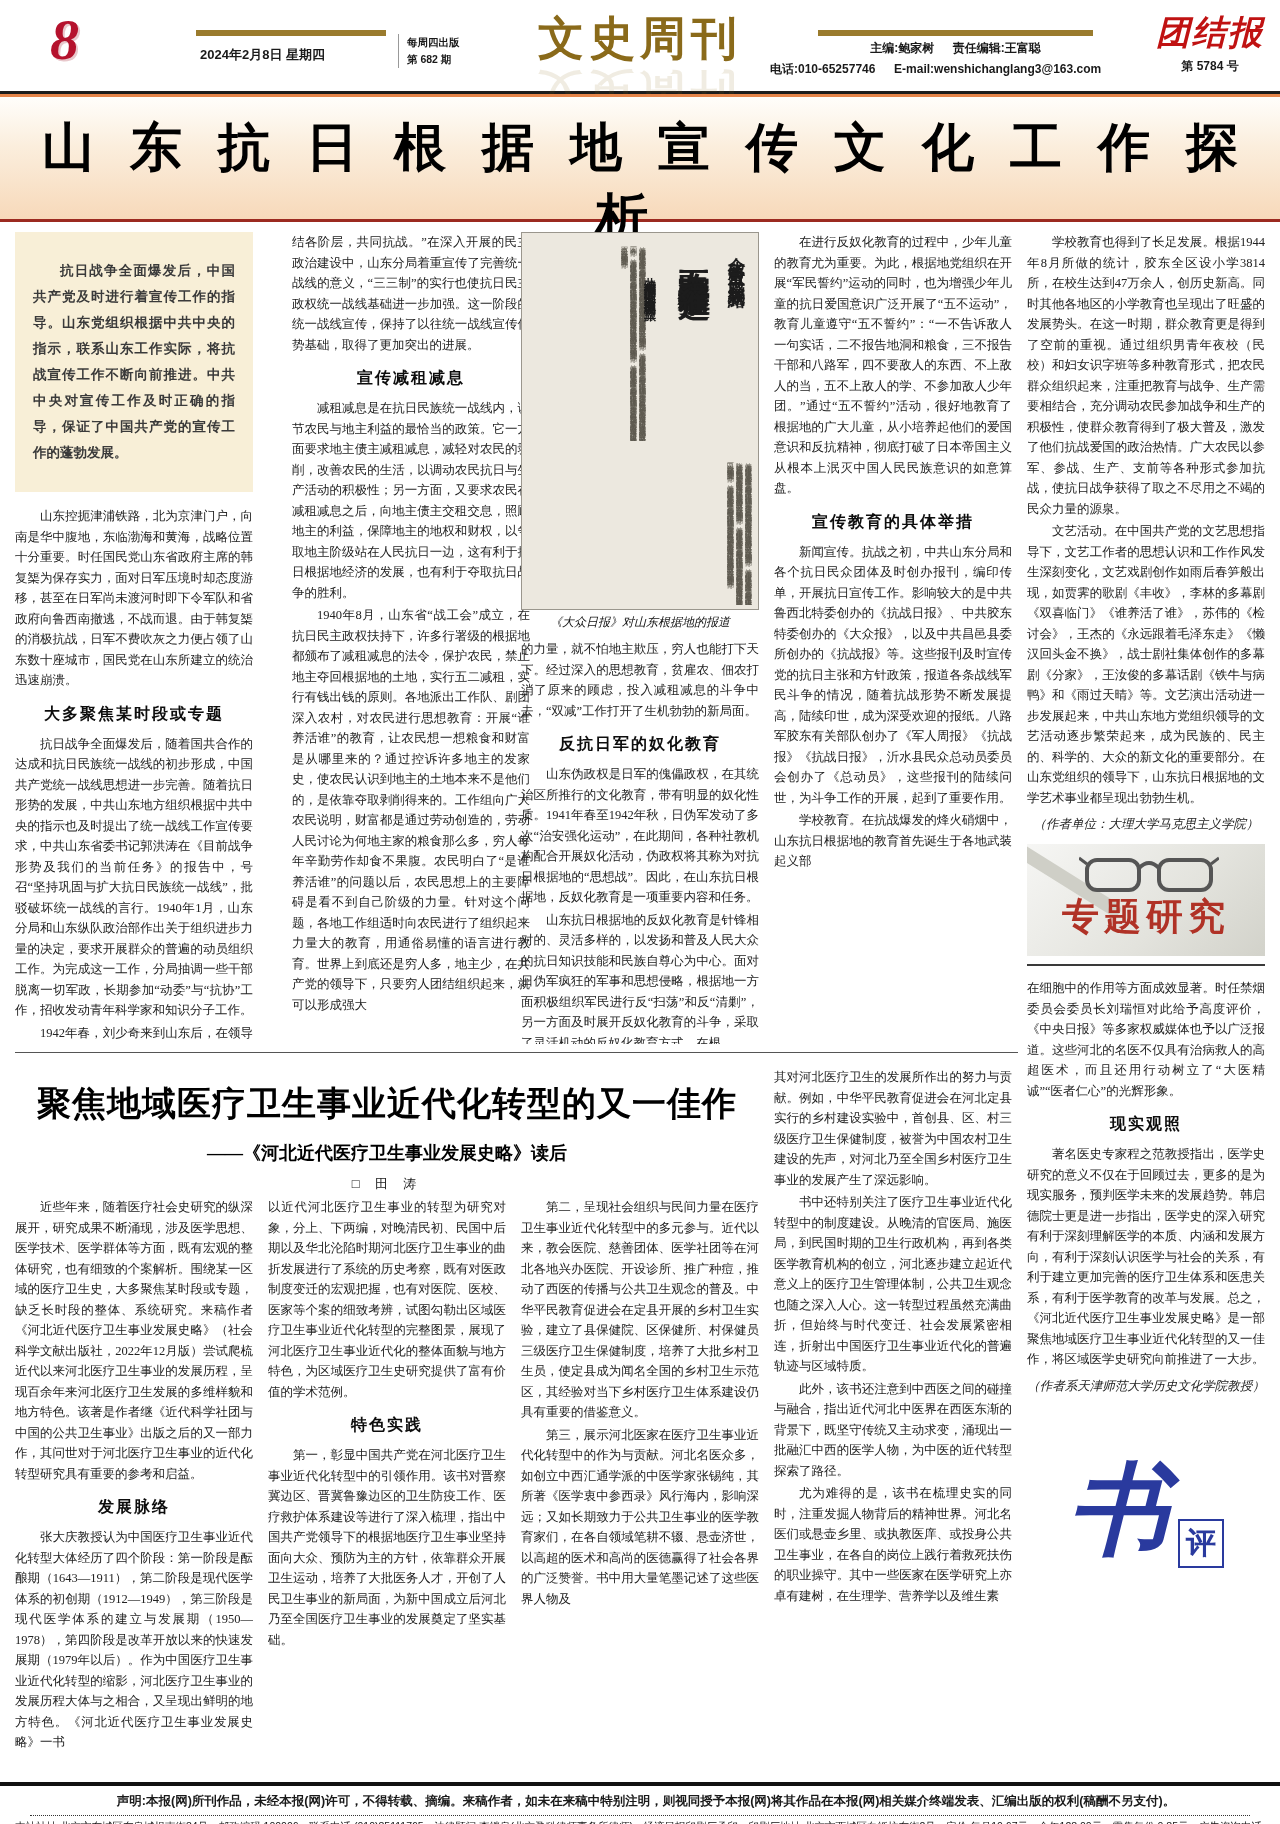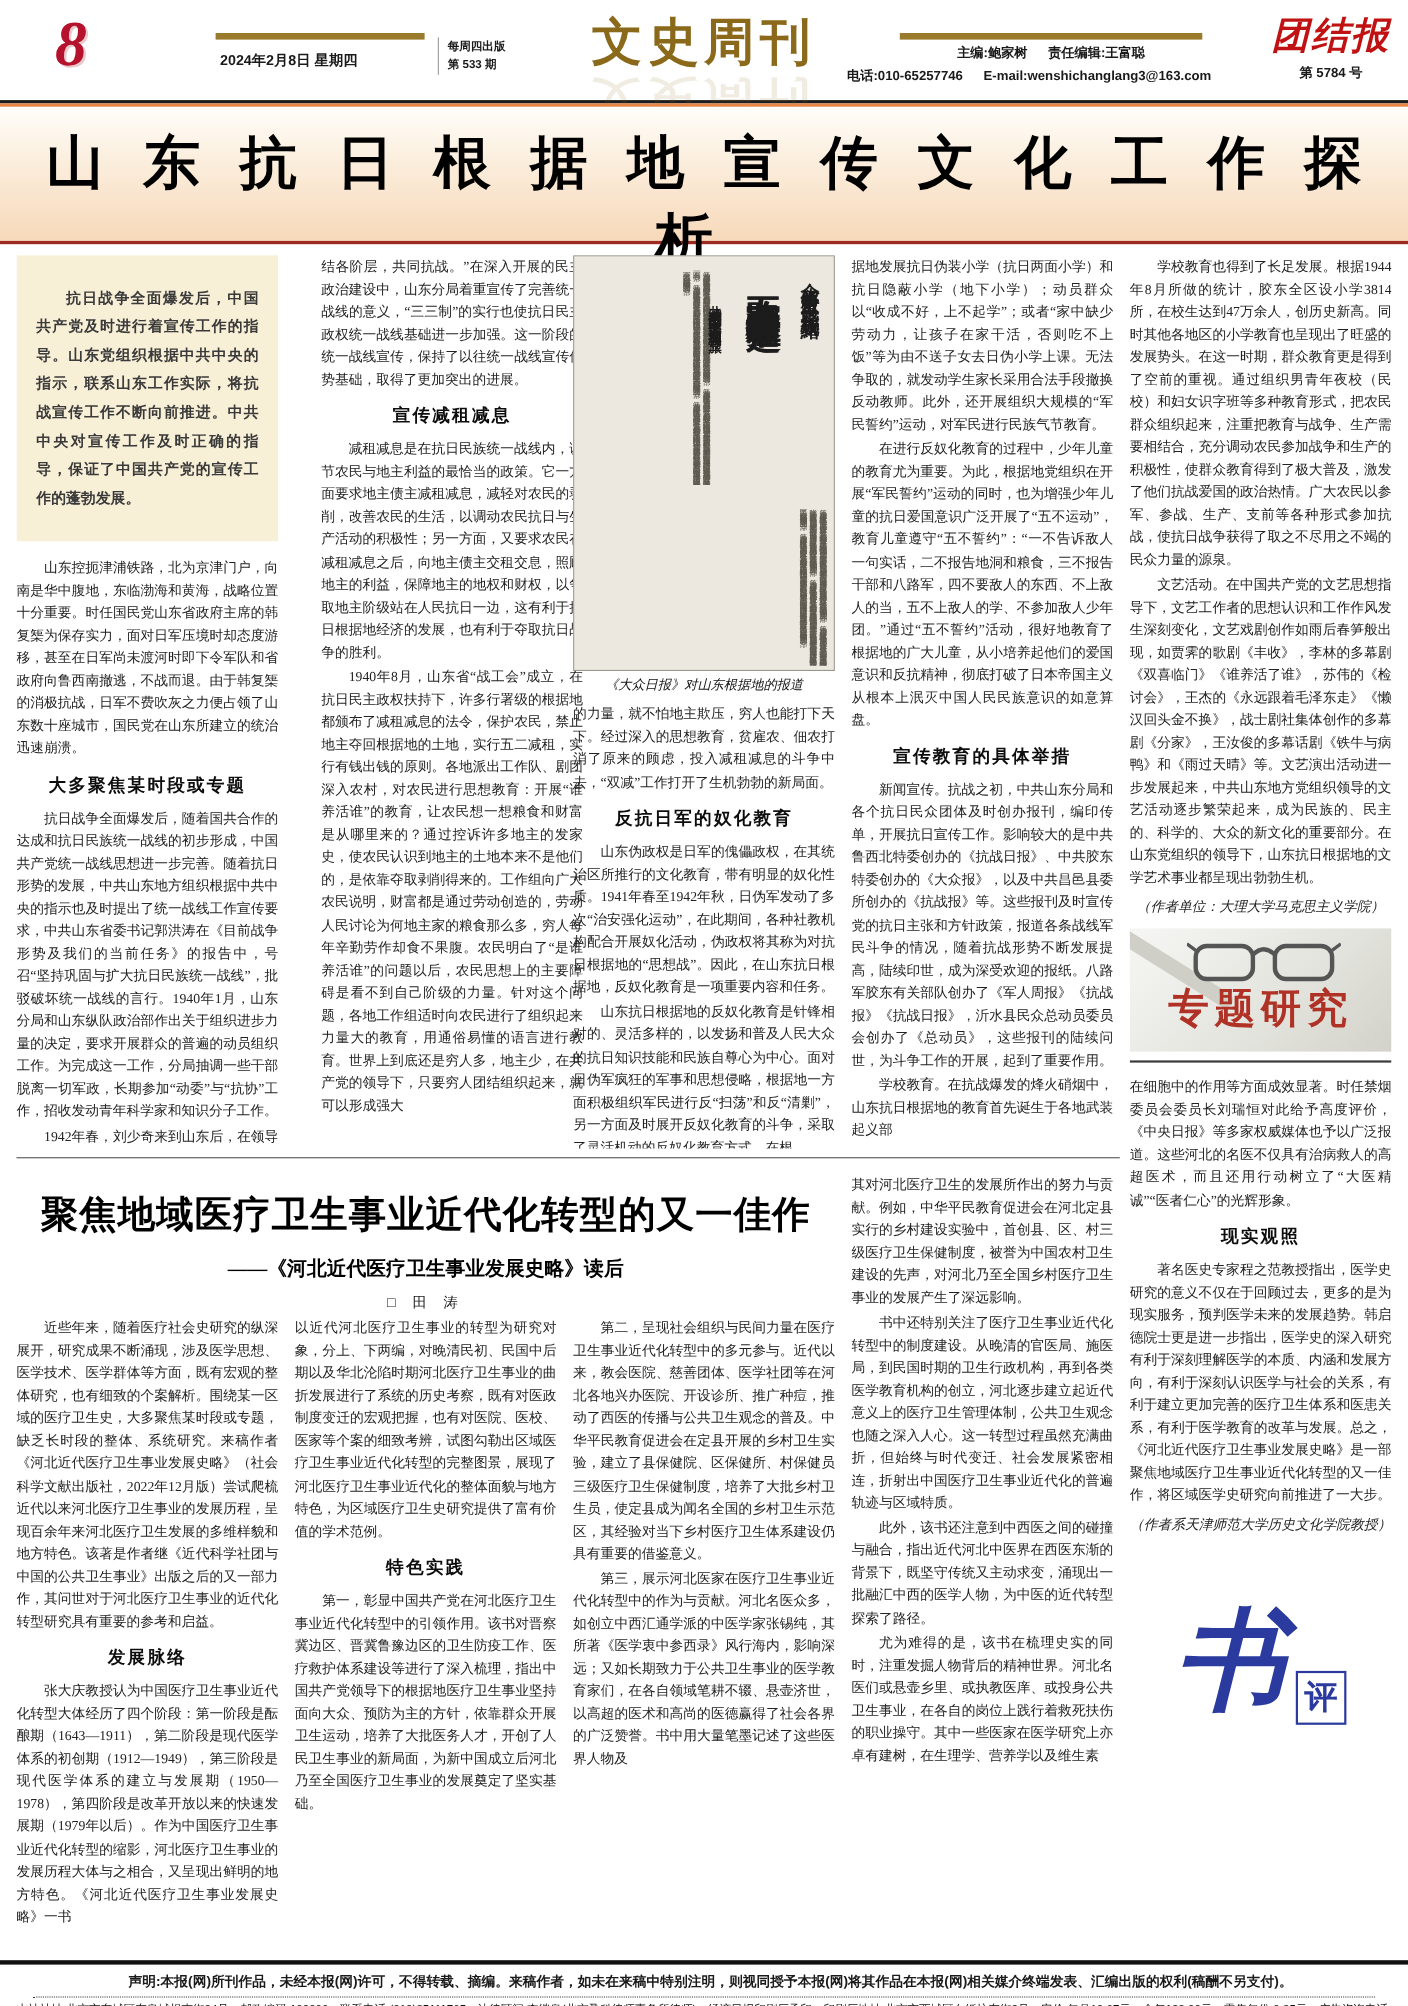--- a/index.html
+++ b/index.html
@@ -71,21 +71,21 @@
 </style>
 </head>
 <body>
 
 <div class="hdr">
   <div class="pagenum">8</div>
   <div class="goldbar bar-l"></div>
   <div class="hdr-date">2024年2月8日  星期四</div>
   <div class="pubbox">
     <div>每周四出版</div>
-    <div>第 533 期</div>
+    <div>第 682 期</div>
   </div>
   <div class="masthead-reflect">文史周刊</div>
   <div class="masthead">文史周刊</div>
   <div class="goldbar bar-r"></div>
   <div class="editors">
     <span>主编:鲍家树</span>
     <span>　</span>
     <span>责任编辑:王富聪</span>
   </div>
   <div class="contact">
@@ -135,21 +135,20 @@
     <div>
         <div class="para nc">的力量，就不怕地主欺压，穷人也能打下天下。经过深入的思想教育，贫雇农、佃农打消了原来的顾虑，投入减租减息的斗争中去，“双减”工作打开了生机勃勃的新局面。</div>
         <div class="subhead">反抗日军的奴化教育</div>
         <div class="para">山东伪政权是日军的傀儡政权，在其统治区所推行的文化教育，带有明显的奴化性质。1941年春至1942年秋，日伪军发动了多次“治安强化运动”，在此期间，各种社教机构配合开展奴化活动，伪政权将其称为对抗日根据地的“思想战”。因此，在山东抗日根据地，反奴化教育是一项重要内容和任务。</div>
         <div class="para">山东抗日根据地的反奴化教育是针锋相对的、灵活多样的，以发扬和普及人民大众的抗日知识技能和民族自尊心为中心。面对日伪军疯狂的军事和思想侵略，根据地一方面积极组织军民进行反“扫荡”和反“清剿”，另一方面及时展开反奴化教育的斗争，采取了灵活机动的反奴化教育方式。在根</div>
       </div>
   </div>
 
   <div class="col" style="left:774px;top:10px;height:812px;">
     <div>
-        <div class="para nc">据地发展抗日伪装小学（抗日两面小学）和抗日隐蔽小学（地下小学）；动员群众以“收成不好，上不起学”；或者“家中缺少劳动力，让孩子在家干活，否则吃不上饭”等为由不送子女去日伪小学上课。无法争取的，就发动学生家长采用合法手段撤换反动教师。此外，还开展组织大规模的“军民誓约”运动，对军民进行民族气节教育。</div>
         <div class="para">在进行反奴化教育的过程中，少年儿童的教育尤为重要。为此，根据地党组织在开展“军民誓约”运动的同时，也为增强少年儿童的抗日爱国意识广泛开展了“五不运动”，教育儿童遵守“五不誓约”：“一不告诉敌人一句实话，二不报告地洞和粮食，三不报告干部和八路军，四不要敌人的东西、不上敌人的当，五不上敌人的学、不参加敌人少年团。”通过“五不誓约”活动，很好地教育了根据地的广大儿童，从小培养起他们的爱国意识和反抗精神，彻底打破了日本帝国主义从根本上泯灭中国人民民族意识的如意算盘。</div>
         <div class="subhead">宣传教育的具体举措</div>
         <div class="para">新闻宣传。抗战之初，中共山东分局和各个抗日民众团体及时创办报刊，编印传单，开展抗日宣传工作。影响较大的是中共鲁西北特委创办的《抗战日报》、中共胶东特委创办的《大众报》，以及中共昌邑县委所创办的《抗战报》等。这些报刊及时宣传党的抗日主张和方针政策，报道各条战线军民斗争的情况，随着抗战形势不断发展提高，陆续印世，成为深受欢迎的报纸。八路军胶东有关部队创办了《军人周报》《抗战报》《抗战日报》，沂水县民众总动员委员会创办了《总动员》，这些报刊的陆续问世，为斗争工作的开展，起到了重要作用。</div>
         <div class="para">学校教育。在抗战爆发的烽火硝烟中，山东抗日根据地的教育首先诞生于各地武装起义部</div>
       </div>
   </div>
 
   <div class="col" style="left:1027px;top:10px;height:1546px;">
     <div>
         <div class="para">学校教育也得到了长足发展。根据1944年8月所做的统计，胶东全区设小学3814所，在校生达到47万余人，创历史新高。同时其他各地区的小学教育也呈现出了旺盛的发展势头。在这一时期，群众教育更是得到了空前的重视。通过组织男青年夜校（民校）和妇女识字班等多种教育形式，把农民群众组织起来，注重把教育与战争、生产需要相结合，充分调动农民参加战争和生产的积极性，使群众教育得到了极大普及，激发了他们抗战爱国的政治热情。广大农民以参军、参战、生产、支前等各种形式参加抗战，使抗日战争获得了取之不尽用之不竭的民众力量的源泉。</div>

